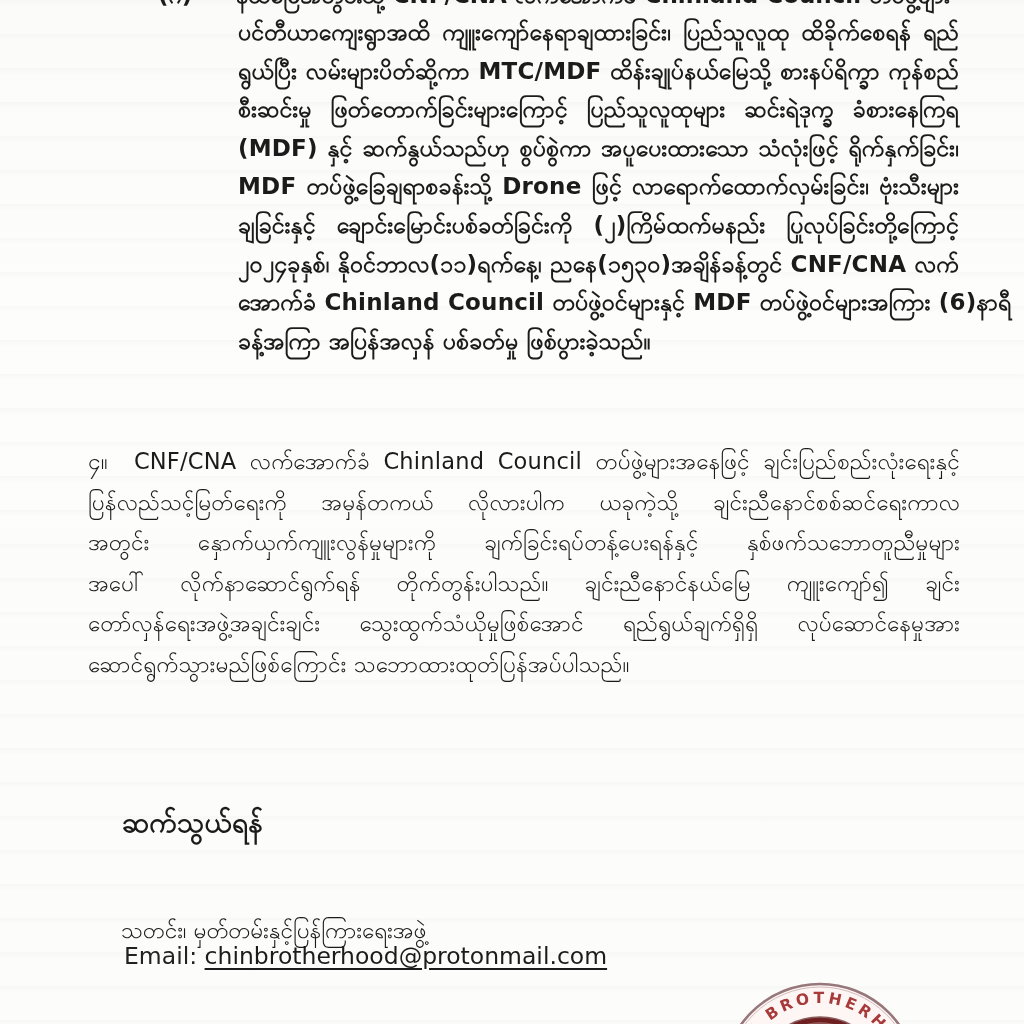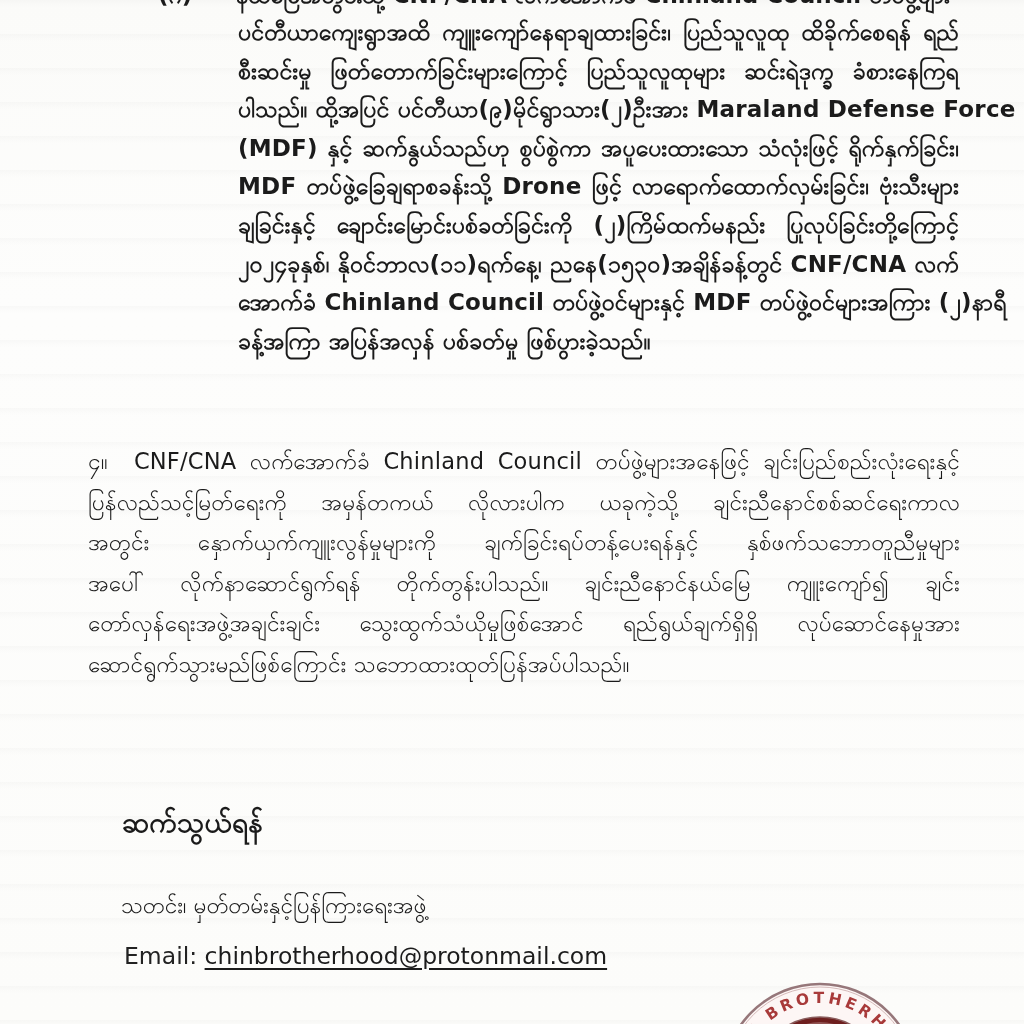--- a/index.html
+++ b/index.html
@@ -60,21 +60,21 @@
   .p4 .line.first{display:flex;}
   .p4 .num{flex:0 0 auto;margin-right:26px;}
   .p4 .first .flex{flex:1;text-align:justify;text-align-last:justify;}
   .p4 .line.last{text-align-last:left;}
 
   .contact-heading{
     position:absolute;left:122px;top:804px;
     font-size:28px;font-weight:700;letter-spacing:0.3px;
   }
   .team-line{
-    position:absolute;left:121px;top:891px;
+    position:absolute;left:121px;top:916px;
     font-size:22.5px;font-weight:500;
   }
   .email-line{
     position:absolute;left:124px;top:942px;
     font-size:23.5px;font-weight:500;color:#222;text-align:center;
   }
   .email-line a{
     color:#1b1b1b;text-decoration:underline;text-underline-offset:4px;
     font-weight:500;
   }
@@ -90,27 +90,27 @@
 
   <div class="top-clip">
     <div class="row">
       <span>(ဂ)</span>
       <span class="flex">နယ်မြေအတွင်းသို့ CNF/CNA လက်အောက်ခံ Chinland Council တပ်ဖွဲ့များ</span>
     </div>
   </div>
 
   <div class="p1">
     <div class="line">ပင်တီယာကျေးရွာအထိ ကျူးကျော်နေရာချထားခြင်း၊ ပြည်သူလူထု ထိခိုက်စေရန် ရည်</div>
+    <div class="line">ရွယ်ပြီး လမ်းများပိတ်ဆို့ကာ MTC/MDF ထိန်းချုပ်နယ်မြေသို့ စားနပ်ရိက္ခာ ကုန်စည်</div>
     <div class="line">စီးဆင်းမှု ဖြတ်တောက်ခြင်းများကြောင့် ပြည်သူလူထုများ ဆင်းရဲဒုက္ခ ခံစားနေကြရ</div>
-    <div class="line">ပါသည်။ ထို့အပြင် ပင်တီယာ(၉)မိုင်ရွာသား(၂)ဦးအား Maraland Defense Force</div>
     <div class="line">(MDF) နှင့် ဆက်နွယ်သည်ဟု စွပ်စွဲကာ အပူပေးထားသော သံလုံးဖြင့် ရိုက်နှက်ခြင်း၊</div>
     <div class="line">MDF တပ်ဖွဲ့ခြေချရာစခန်းသို့ Drone ဖြင့် လာရောက်ထောက်လှမ်းခြင်း၊ ဗုံးသီးများ</div>
     <div class="line">ချခြင်းနှင့် ချောင်းမြောင်းပစ်ခတ်ခြင်းကို (၂)ကြိမ်ထက်မနည်း ပြုလုပ်ခြင်းတို့ကြောင့်</div>
     <div class="line">၂၀၂၄ခုနှစ်၊ နိုဝင်ဘာလ(၁၁)ရက်နေ့၊ ညနေ(၁၅၃၀)အချိန်ခန့်တွင် CNF/CNA လက်</div>
-    <div class="line">အောက်ခံ Chinland Council တပ်ဖွဲ့ဝင်များနှင့် MDF တပ်ဖွဲ့ဝင်များအကြား (၂)နာရီ</div>
+    <div class="line">အောက်ခံ Chinland Council တပ်ဖွဲ့ဝင်များနှင့် MDF တပ်ဖွဲ့ဝင်များအကြား (6)နာရီ</div>
     <div class="line last">ခန့်အကြာ အပြန်အလှန် ပစ်ခတ်မှု ဖြစ်ပွားခဲ့သည်။</div>
   </div>
 
   <div class="p4">
     <div class="line first">
       <span class="num">၄။</span>
       <span class="flex">CNF/CNA လက်အောက်ခံ Chinland Council တပ်ဖွဲ့များအနေဖြင့် ချင်းပြည်စည်းလုံးရေးနှင့်</span>
     </div>
     <div class="line">ပြန်လည်သင့်မြတ်ရေးကို အမှန်တကယ် လိုလားပါက ယခုကဲ့သို့ ချင်းညီနောင်စစ်ဆင်ရေးကာလ</div>
     <div class="line">အတွင်း နှောက်ယှက်ကျူးလွန်မှုများကို ချက်ခြင်းရပ်တန့်ပေးရန်နှင့် နှစ်ဖက်သဘောတူညီမှုများ</div>

